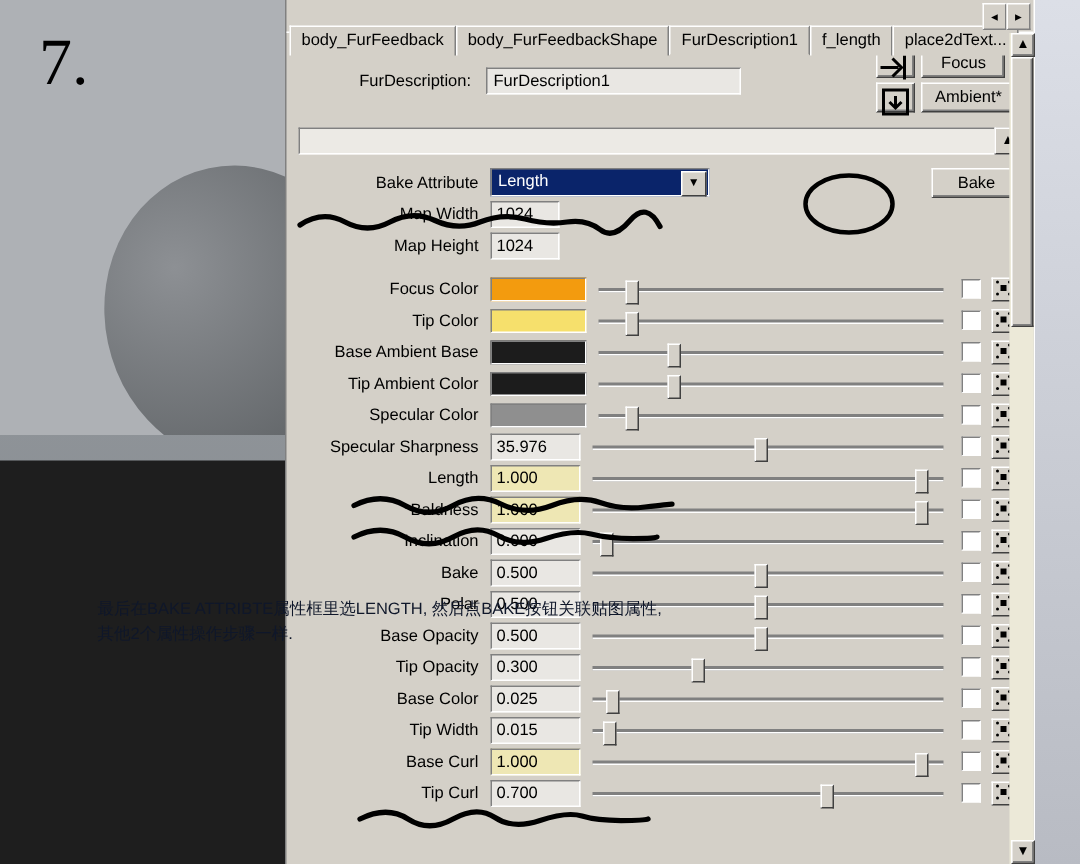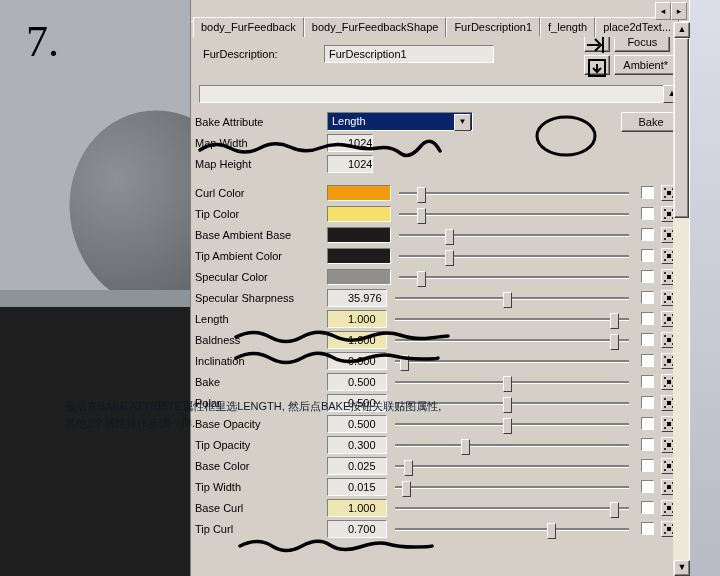--- a/index.html
+++ b/index.html
@@ -13,36 +13,36 @@
 .arm2{left:110px;top:155px;transform:rotate(-10deg)}
 .bg-dark{position:absolute;left:0;top:307px;width:192px;height:269px;background:#1e1e1e}
 .bg-far-right{position:absolute;right:0;top:0;width:40px;height:576px;background:linear-gradient(180deg,#dcdfe7,#b8bbc3)}
 .panel{position:absolute;left:190px;top:0;width:500px;height:576px;background:#d4d0c8;border-left:1px solid #808080;border-right:1px solid #fff}
 .tabs{display:flex;height:22px;padding-left:2px;padding-top:16px;border-bottom:1px solid #fff;position:relative}
 .tab{height:20px;padding:3px 7px 0;background:#d4d0c8;border:1px solid #fff;border-bottom:none;border-right-color:#808080;font-size:11px;white-space:nowrap;position:relative;top:1px}
 .tab.active{background:#d4d0c8;border-bottom:1px solid #d4d0c8;z-index:2}
 .tab-nav{position:absolute;right:2px;top:2px;display:flex}
 .tab-nav span{width:16px;height:18px;border:1px solid #808080;border-top-color:#fff;border-left-color:#fff;background:#d4d0c8;text-align:center;line-height:16px;font-size:9px}
 .hdr{padding:10px 12px 6px;display:grid;grid-template-columns:115px 170px 1fr auto;gap:4px 6px;align-items:center}
-.lbl{padding-right:4px}
+.lbl{text-align:right;padding-right:4px}
 .txt{height:18px;border:1px solid #808080;border-right-color:#fff;border-bottom-color:#fff;background:#e9e7e3;padding:2px 4px}
 .btn{height:20px;min-width:56px;padding:0 8px;border:1px solid #fff;border-right-color:#404040;border-bottom-color:#404040;background:#d4d0c8;text-align:center;line-height:18px;box-shadow:inset -1px -1px 0 #808080}
 .btn-sm{min-width:26px;padding:0;width:26px}
 .hdr-btns{display:flex;flex-direction:column;gap:3px;align-items:flex-start}
 .hdr-btns-row{display:flex;gap:4px}
 .collapse{margin:4px 8px 6px;height:18px;border:1px solid #808080;border-right-color:#fff;border-bottom-color:#fff;background:#eceae5;position:relative}
 .up-arrow{position:absolute;right:-1px;top:-1px;width:18px;height:18px;border:1px solid #fff;border-right-color:#404040;border-bottom-color:#404040;background:#d4d0c8;text-align:center;line-height:15px;font-size:9px}
 .form{padding:2px 8px 0 4px}
 .row{display:grid;grid-template-columns:128px 60px 1fr 20px 20px;gap:3px 4px;align-items:center;height:21px}
 .row-wide{grid-template-columns:128px 146px 1fr 60px}
 .row-map{grid-template-columns:128px 46px 1fr}
 .row-color{grid-template-columns:128px 64px 1fr 20px 20px}
 .sel{height:19px;border:1px solid #808080;border-right-color:#fff;border-bottom-color:#fff;background:#0a246a;color:#fff;padding:2px 4px;position:relative}
 .sel::after{content:"▼";position:absolute;right:1px;top:1px;width:15px;height:15px;background:#d4d0c8;color:#000;border:1px solid #fff;border-right-color:#404040;border-bottom-color:#404040;text-align:center;line-height:13px;font-size:8px}
-.num{height:18px;border:1px solid #808080;border-right-color:#fff;border-bottom-color:#fff;background:#e9e7e3;padding:2px 20px}
+.num{height:18px;border:1px solid #808080;border-right-color:#fff;border-bottom-color:#fff;background:#e9e7e3;padding:2px 3px}
 .num.hl{background:#eee7b4}
 .sw{height:16px;border:1px solid #808080;border-right-color:#fff;border-bottom-color:#fff}
 .slider{height:16px;position:relative;margin:0 4px}
 .slider::before{content:"";position:absolute;left:0;right:0;top:7px;height:2px;background:#808080;border-bottom:1px solid #fff}
 .thumb{position:absolute;top:2px;width:9px;height:16px;background:#d4d0c8;border:1px solid #fff;border-right-color:#404040;border-bottom-color:#404040}
 .chk{width:13px;height:13px;border:1px solid #808080;border-right-color:#fff;border-bottom-color:#fff;background:#fff;margin:auto}
 .ico{width:16px;height:16px;border:1px solid #fff;border-right-color:#404040;border-bottom-color:#404040;background:#d4d0c8;text-align:center;line-height:13px}
 .ico svg{width:12px;height:12px;vertical-align:middle}
 .scroll{position:absolute;right:0;top:22px;width:16px;bottom:0;background:#d4d0c8;border-left:1px solid #ece9d8}
 .scroll .btn-sm{width:16px;height:16px;min-width:16px;line-height:13px;font-size:9px}
@@ -125,21 +125,21 @@
     <div class="row row-map">
       <div class="lbl">Map Height</div>
       <div class="num">1024</div>
       <div></div>
     </div>
 
     <div style="height:8px"></div>
 
     <div id="color-rows">
         <div class="row row-color">
-          <div class="lbl">Curl Color</div>
+          <div class="lbl">Focus Color</div>
           <div class="sw" style="background:#f39b0e"></div>
           <div class="slider">
             <div class="thumb" style="left:8%"></div>
           </div>
           <div class="chk"></div>
           <div class="ico"><svg viewBox="0 0 12 12">
               <rect x="4" y="4" width="4" height="4" fill="#000"></rect>
               <circle cx="2" cy="2" r="1" fill="#000"></circle>
               <circle cx="10" cy="2" r="1" fill="#000"></circle>
               <circle cx="2" cy="10" r="1" fill="#000"></circle>

